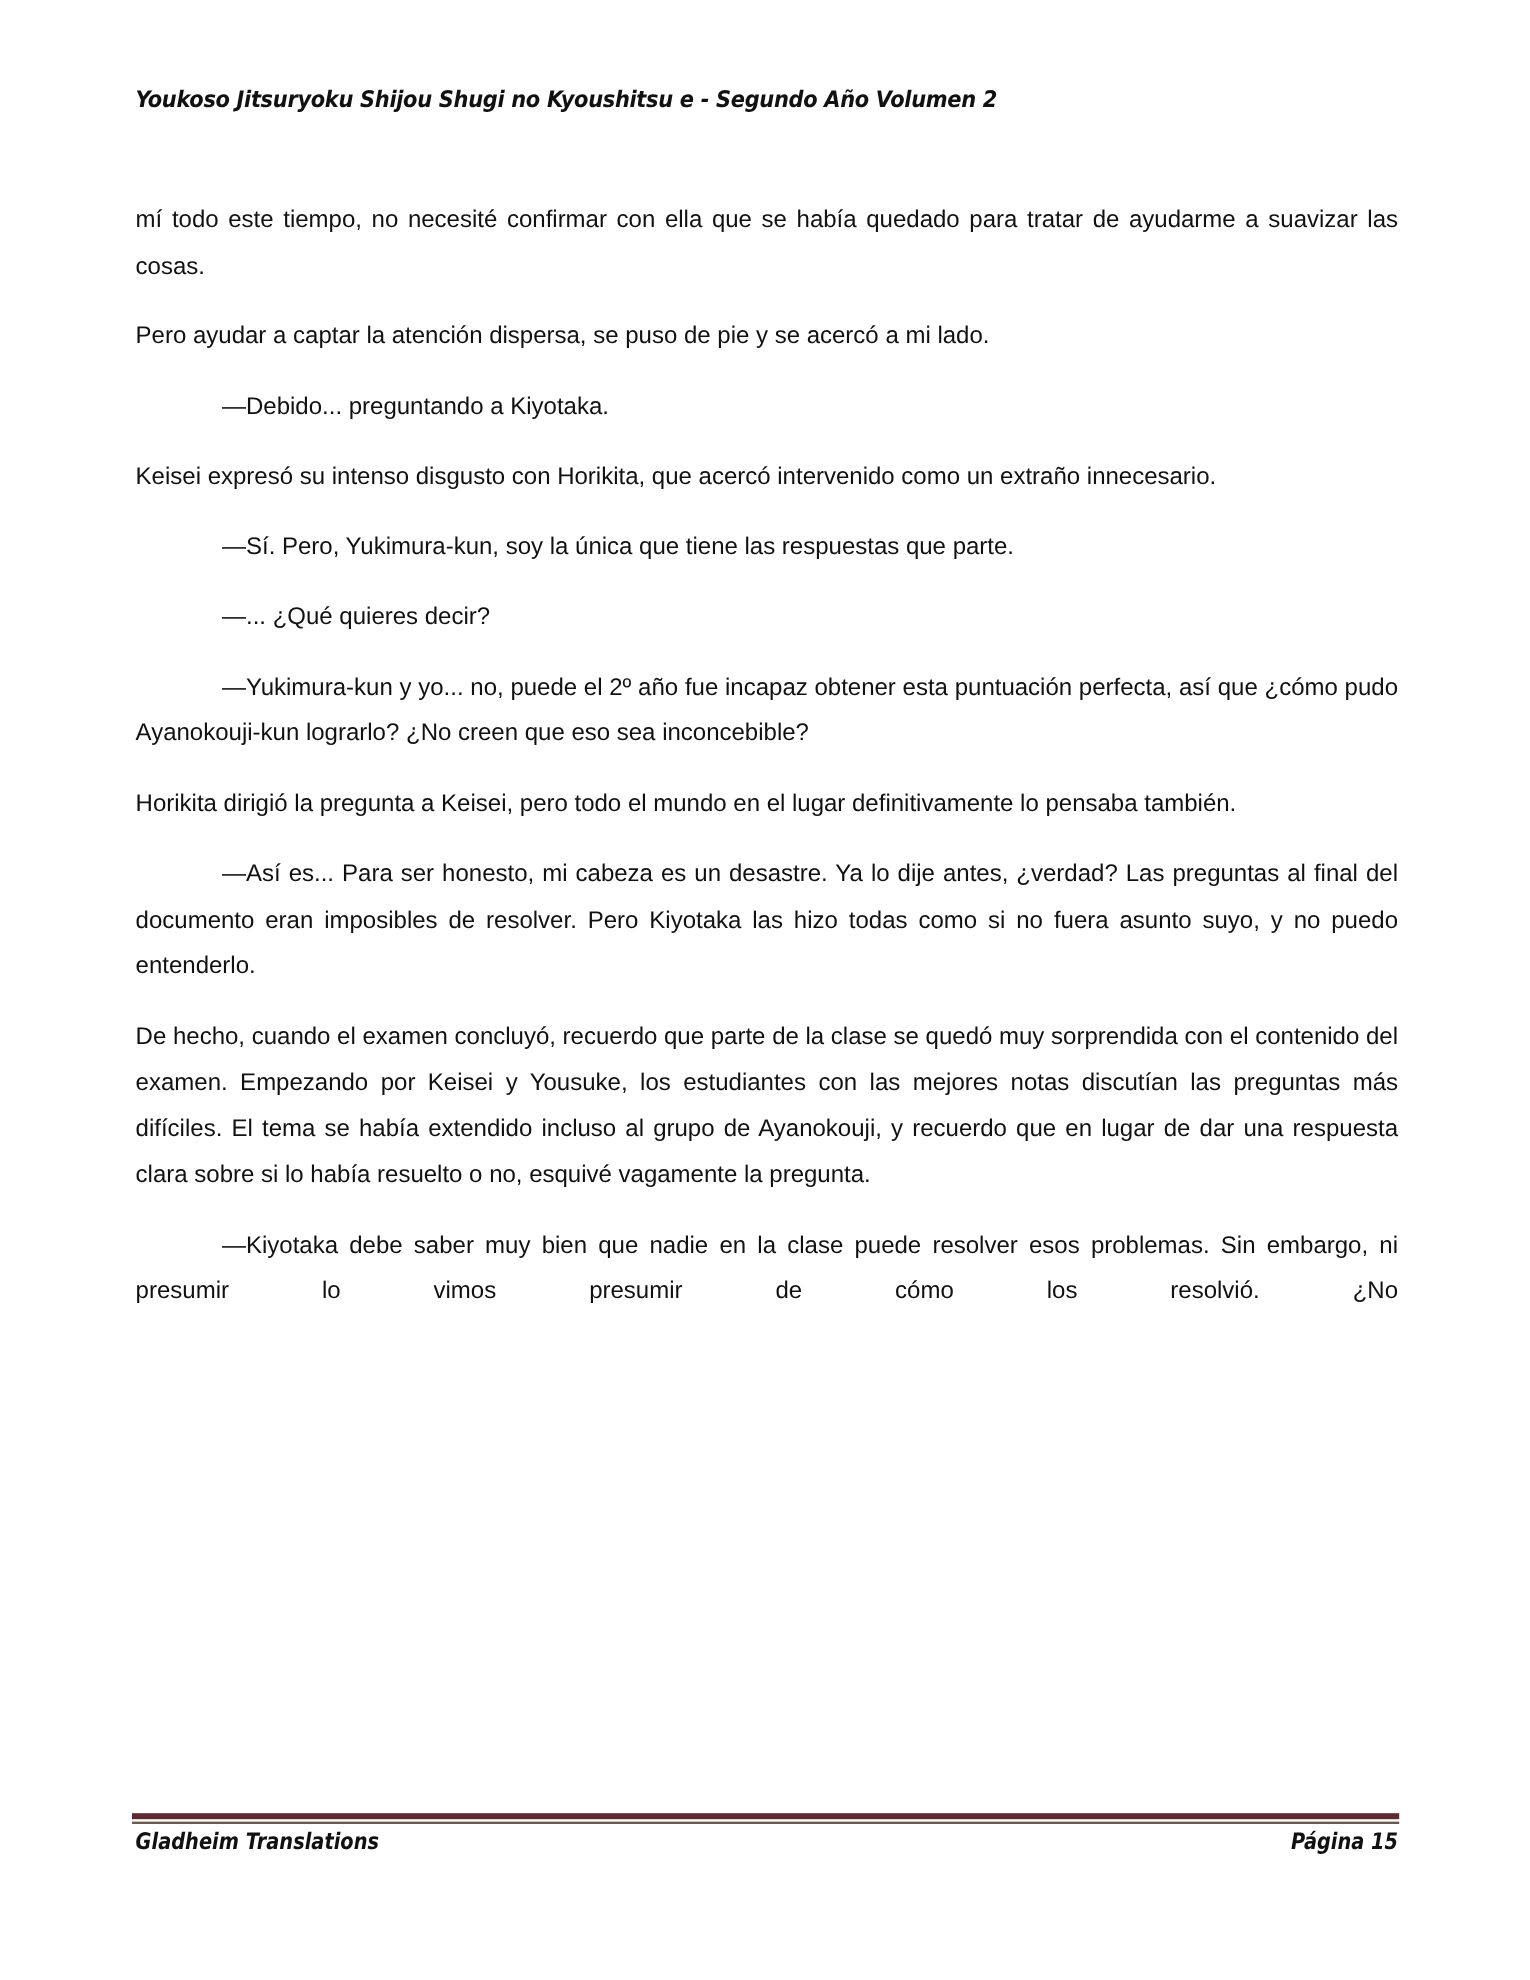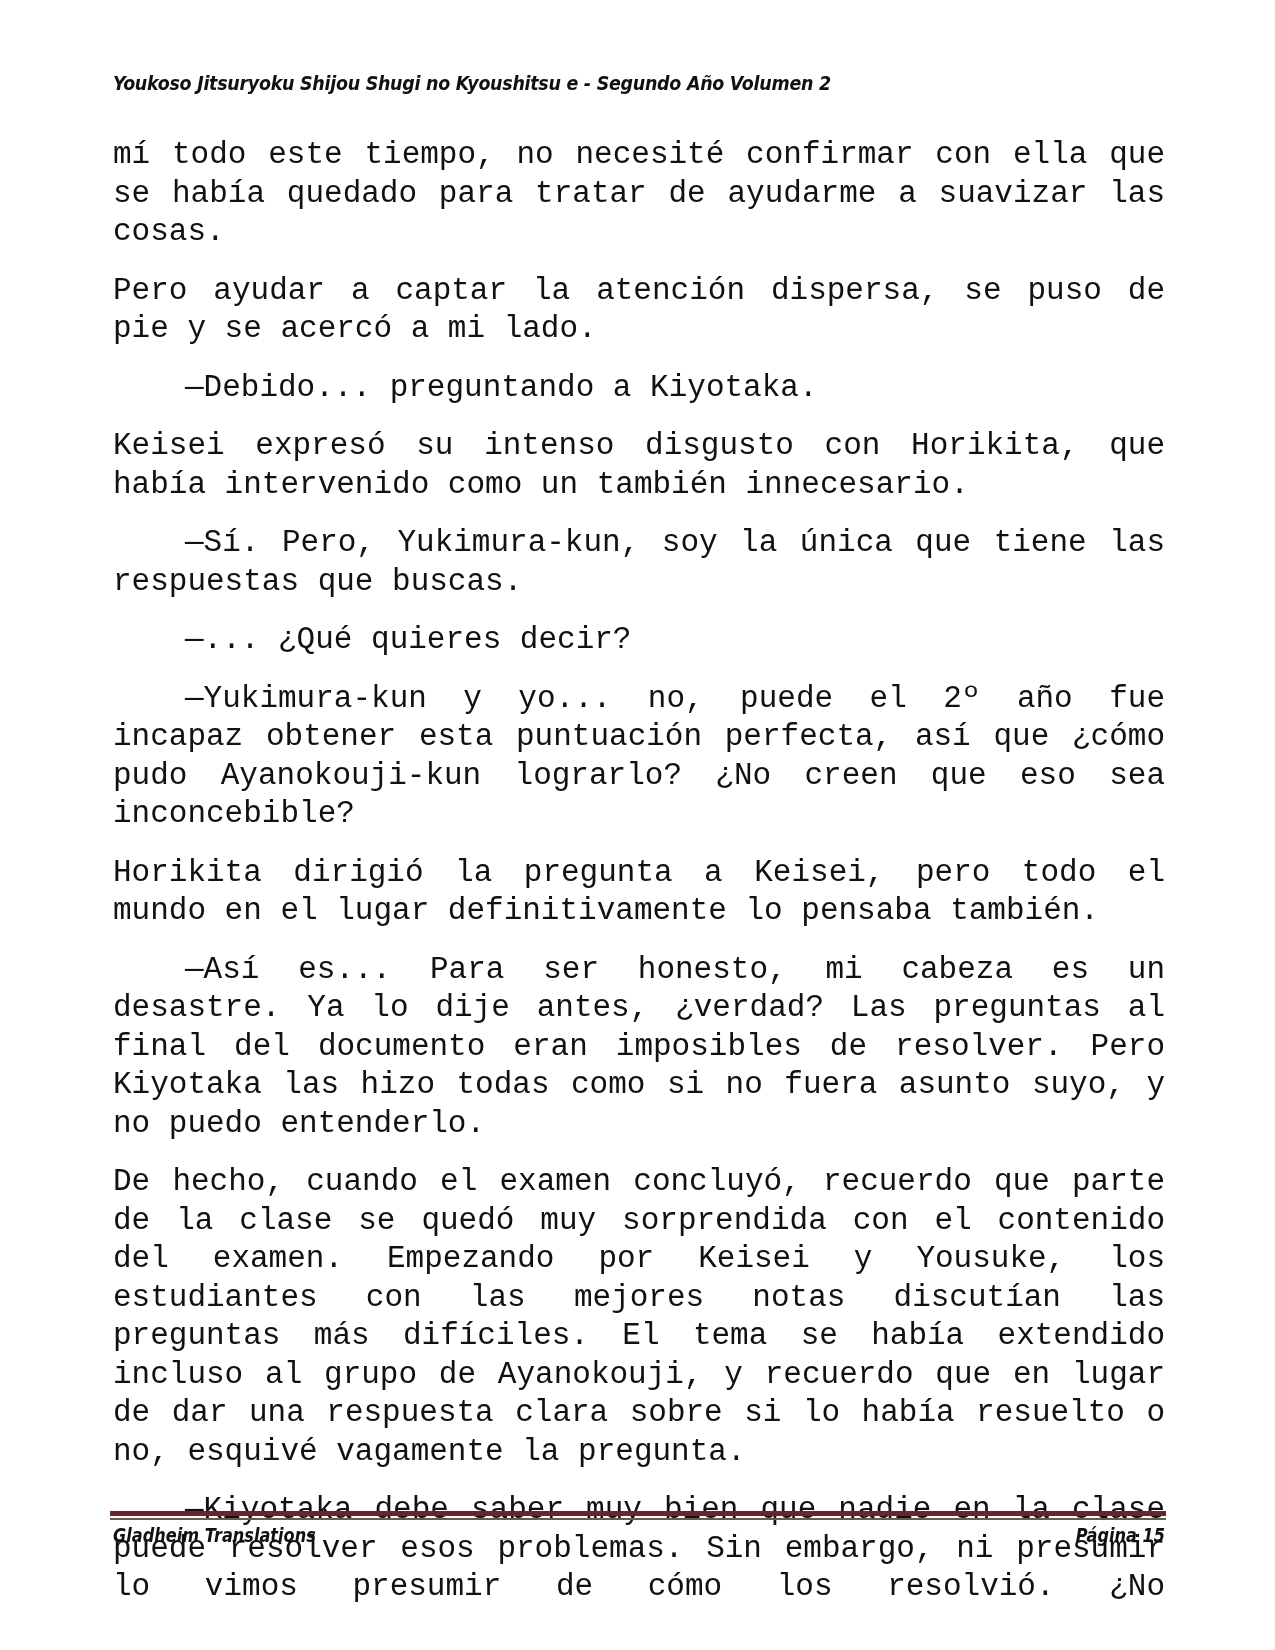--- a/index.html
+++ b/index.html
@@ -4,22 +4,22 @@
 <style>
   html, body { margin: 0; padding: 0; background: #ffffff; }
   body { width: 1275px; height: 1650px; position: relative; overflow: hidden; }
   .header {
     position: absolute; left: 113px; top: 72px;
     font-family: "DejaVu Sans", sans-serif; font-weight: bold; font-style: italic;
     font-size: 19px; color: #111; letter-spacing: -0.3px;
     transform: scaleX(0.92); transform-origin: left center;
   }
   .body {
-    position: absolute; left: 113px; top: 136px; width: 1052px;
-    font-family: Liberation Mono, monospace; font-size: 31px; line-height: 38.5px;
+    position: absolute; left: 113px; top: 164px; width: 1052px;
+    font-family: Liberation Sans, sans-serif; font-size: 20px; line-height: 38.5px;
     color: #111;
   }
   .body p { margin: 0 0 20px 0; text-align: justify; text-align-last: left; }
   .body p.dialog { text-indent: 72px; }
   .rule-thick {
     position: absolute; left: 110px; top: 1511px; width: 1056px; height: 5px; background: #5e2a31;
   }
   .rule-thin {
     position: absolute; left: 110px; top: 1518px; width: 1056px; height: 2px; background: #6b5a4e;
   }
@@ -33,22 +33,22 @@
 </style>
 </head>
 <body>
 
 <div class="header">Youkoso Jitsuryoku Shijou Shugi no Kyoushitsu e - Segundo Año Volumen 2</div>
 
 <div class="body">
   <p class="narration">mí todo este tiempo, no necesité confirmar con ella que se había quedado para tratar de ayudarme a suavizar las cosas.</p>
   <p class="narration">Pero ayudar a captar la atención dispersa, se puso de pie y se acercó a mi lado.</p>
   <p class="dialog">—Debido... preguntando a Kiyotaka.</p>
-  <p class="narration">Keisei expresó su intenso disgusto con Horikita, que había intervenido como un también innecesario.</p>
-  <p class="dialog">—Sí. Pero, Yukimura-kun, soy la única que tiene las respuestas que buscas.</p>
+  <p class="narration">Keisei expresó su intenso disgusto con Horikita, que acercó intervenido como un extraño innecesario.</p>
+  <p class="dialog">—Sí. Pero, Yukimura-kun, soy la única que tiene las respuestas que parte.</p>
   <p class="dialog">—... ¿Qué quieres decir?</p>
   <p class="dialog">—Yukimura-kun y yo... no, puede el 2º año fue incapaz obtener esta puntuación perfecta, así que ¿cómo pudo Ayanokouji-kun lograrlo? ¿No creen que eso sea inconcebible?</p>
   <p class="narration">Horikita dirigió la pregunta a Keisei, pero todo el mundo en el lugar definitivamente lo pensaba también.</p>
   <p class="dialog">—Así es... Para ser honesto, mi cabeza es un desastre. Ya lo dije antes, ¿verdad? Las preguntas al final del documento eran imposibles de resolver. Pero Kiyotaka las hizo todas como si no fuera asunto suyo, y no puedo entenderlo.</p>
   <p class="narration">De hecho, cuando el examen concluyó, recuerdo que parte de la clase se quedó muy sorprendida con el contenido del examen. Empezando por Keisei y Yousuke, los estudiantes con las mejores notas discutían las preguntas más difíciles. El tema se había extendido incluso al grupo de Ayanokouji, y recuerdo que en lugar de dar una respuesta clara sobre si lo había resuelto o no, esquivé vagamente la pregunta.</p>
   <p class="dialog" style="text-align-last: justify;">—Kiyotaka debe saber muy bien que nadie en la clase puede resolver esos problemas. Sin embargo, ni presumir lo vimos presumir de cómo los resolvió. ¿No</p>
 </div>
 
 <div class="rule-thick"></div>
 <div class="rule-thin"></div>

